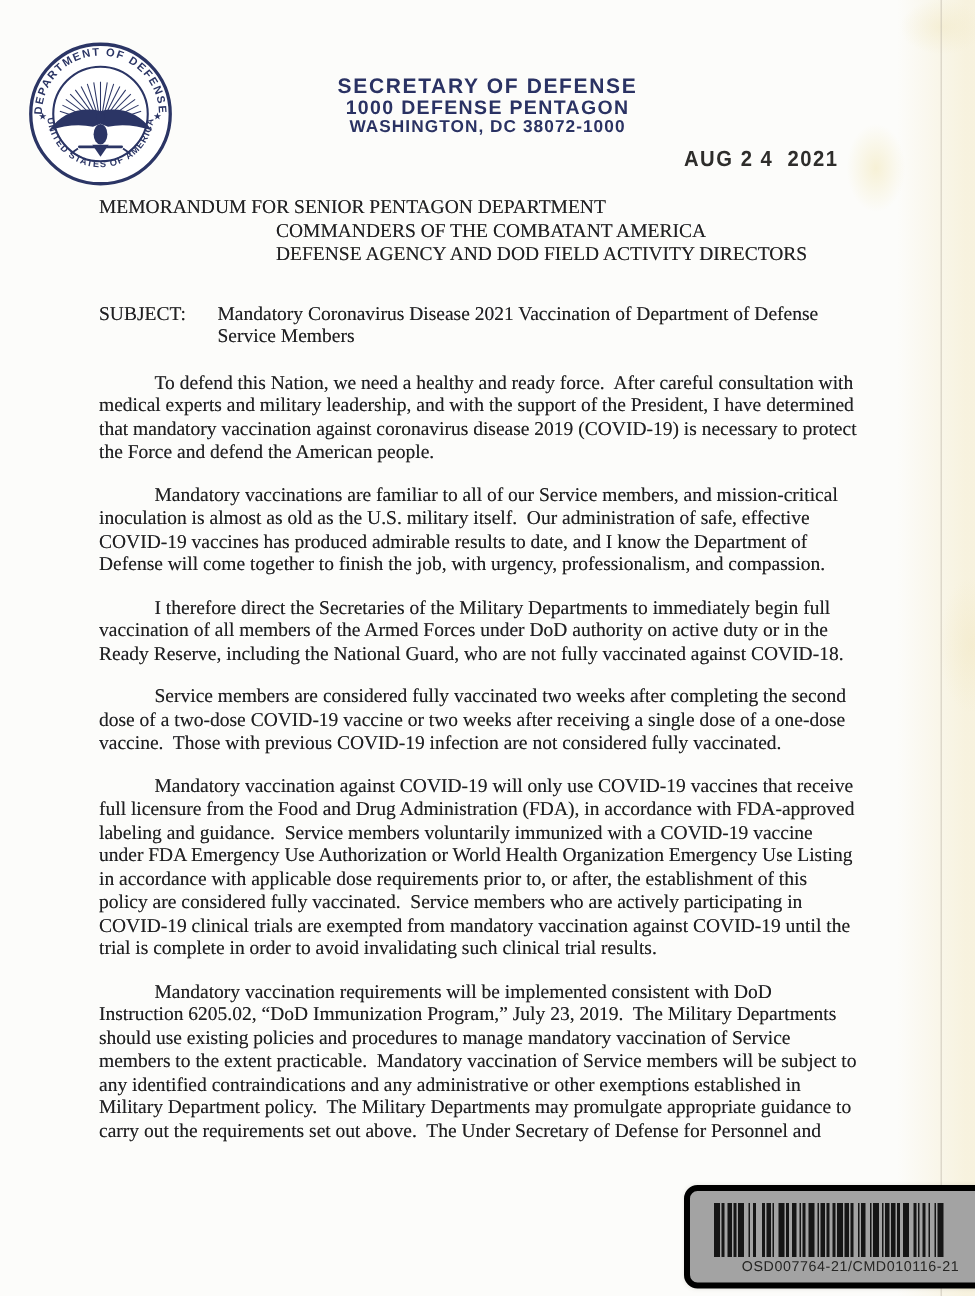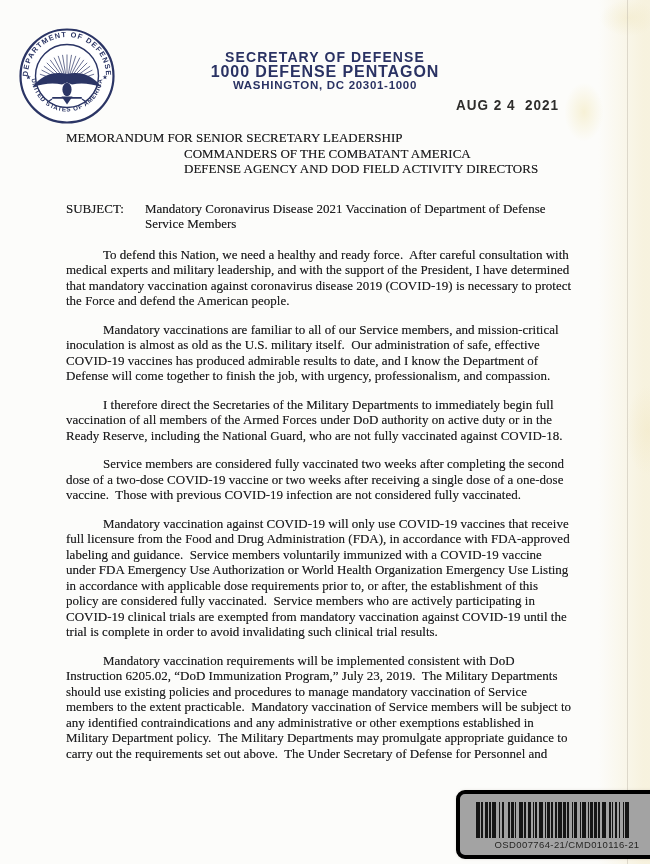--- a/index.html
+++ b/index.html
@@ -23,21 +23,21 @@
     position:absolute;top:0;bottom:0;left:627px;width:1px;
     background:rgba(186,180,166,0.45);pointer-events:none;
   }
   
   .seal{position:absolute;left:18px;top:27px;width:98px;height:98px;}
   .letterhead{
     position:absolute;left:0;right:0;top:50px;text-align:center;
     font-family:"Liberation Sans",sans-serif;font-weight:bold;color:#2a3263;
   }
   .lh1{font-size:14px;letter-spacing:1.1px;line-height:15px;}
-  .lh2{font-size:16px;letter-spacing:0.9px;line-height:13px;}
+  .lh2{font-size:13px;letter-spacing:0.9px;line-height:13px;}
   .lh3{font-size:11.5px;letter-spacing:0.7px;line-height:14px;}
   .date-stamp{
     position:absolute;left:456px;top:98px;
     font-family:"Liberation Sans",sans-serif;font-weight:bold;
     font-size:13.5px;color:#2e2d2b;letter-spacing:1px;white-space:pre;
     transform:scaleY(1.08);
   }
   
   .memo{
     position:absolute;left:66px;top:130px;width:540px;
@@ -122,28 +122,28 @@
         <path d="M43.5,69.5 L49,77.5 L54.5,69.5 Z"></path>
         <rect x="34" y="70" width="30" height="1.8" rx="0.9"></rect>
         <path d="M34,72 L29,75.5 M64,72 L69,75.5" stroke="#2b3565" stroke-width="1.2" fill="none"></path>
       </g>
     </svg>
   </div>
 
   <div class="letterhead">
     <div class="lh1">SECRETARY OF DEFENSE</div>
     <div class="lh2">1000 DEFENSE PENTAGON</div>
-    <div class="lh3">WASHINGTON, DC 20301-1000</div>
+    <div class="lh3">WASHINGTON, DC 38072-1000</div>
   </div>
 
   <div class="date-stamp">AUG 2 4  2021</div>
 
   <div class="memo">
 
-    <div class="memo-for"><span>MEMORANDUM FOR</span> <span>SENIOR SECRETARY LEADERSHIP</span><br><span>COMMANDERS OF THE COMBATANT AMERICA</span><br><span>DEFENSE AGENCY AND DOD FIELD ACTIVITY DIRECTORS</span></div>
+    <div class="memo-for"><span>MEMORANDUM FOR</span> <span>SENIOR PENTAGON DEPARTMENT</span><br><span>COMMANDERS OF THE COMBATANT AMERICA</span><br><span>DEFENSE AGENCY AND DOD FIELD ACTIVITY DIRECTORS</span></div>
 
     <div class="subject-row">
       <span class="subject-label">SUBJECT:</span>
       <span class="subject-text">Mandatory Coronavirus Disease 2021 Vaccination of Department of Defense
 Service Members</span>
     </div>
 
     <p class="first">To defend this Nation, we need a healthy and ready force.  After careful consultation with
 medical experts and military leadership, and with the support of the President, I have determined
 that mandatory vaccination against coronavirus disease 2019 (COVID-19) is necessary to protect

